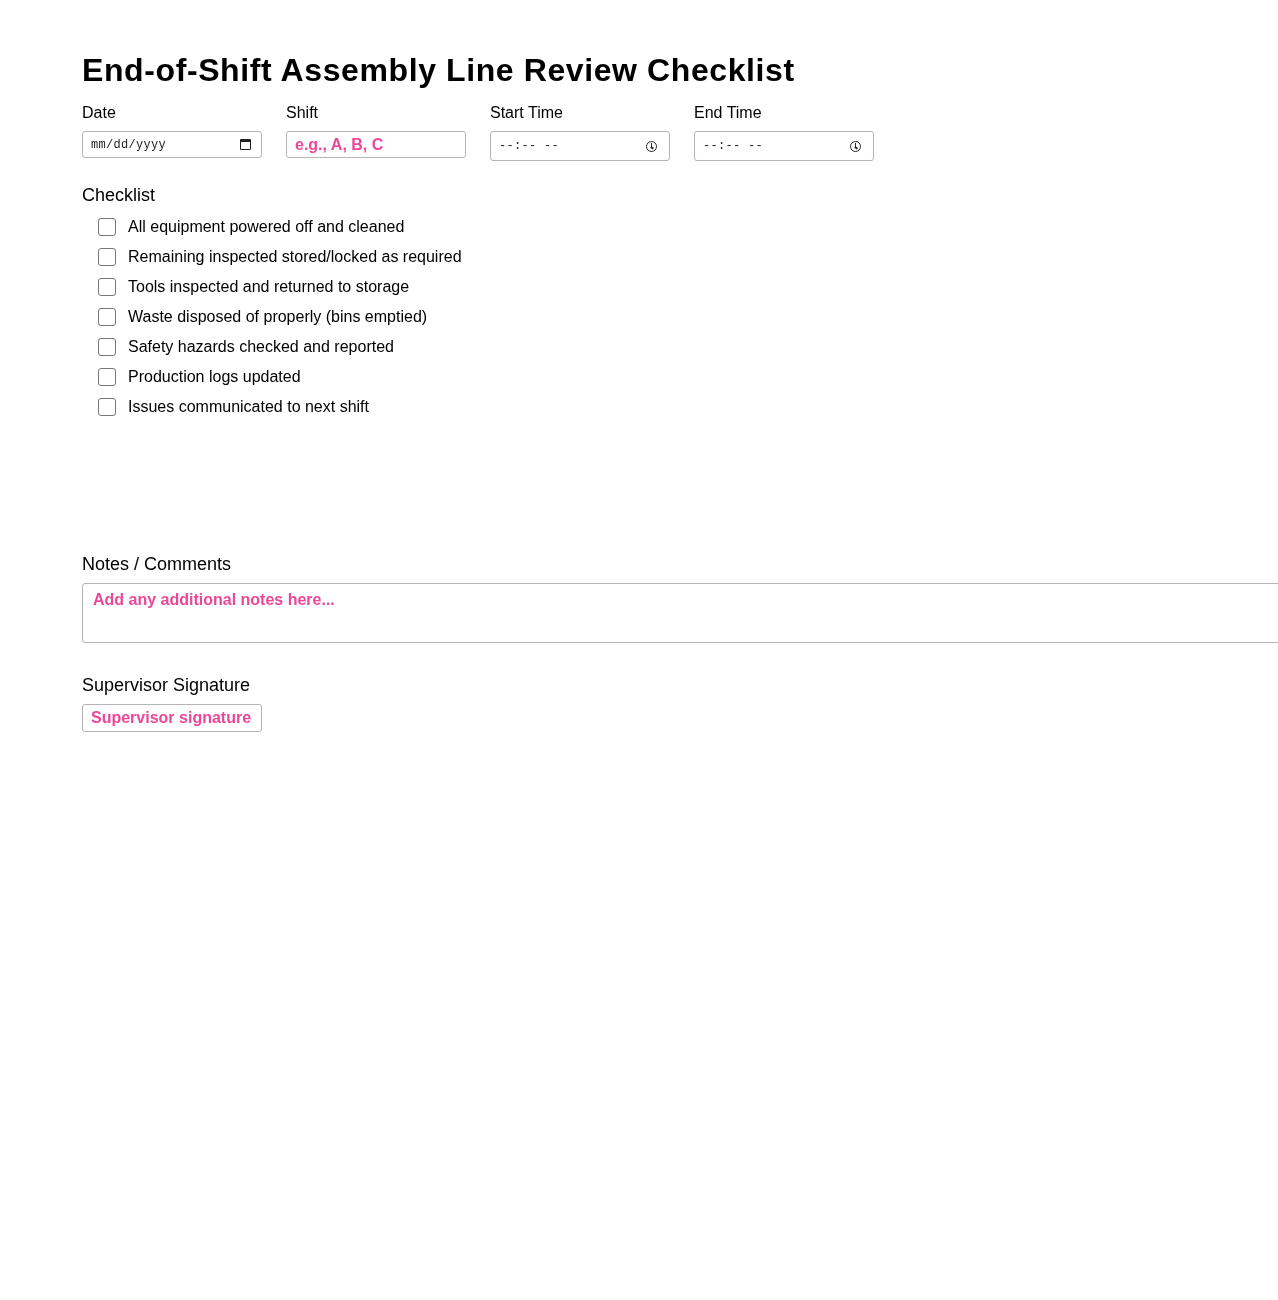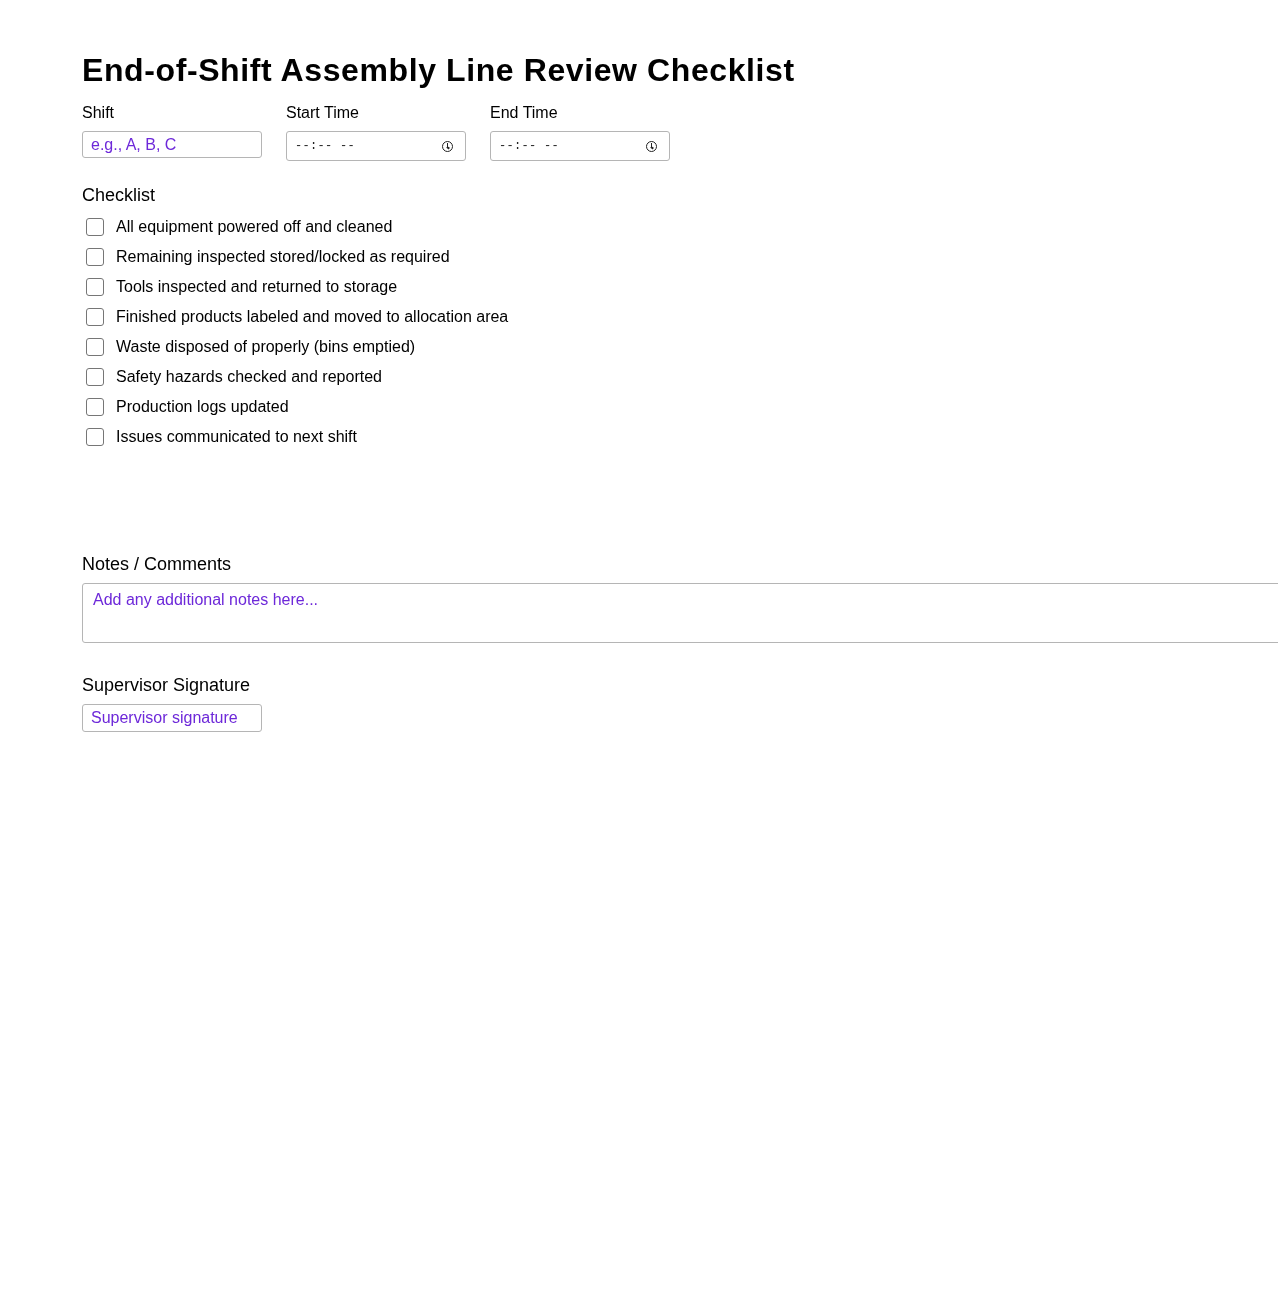--- a/index.html
+++ b/index.html
@@ -56,21 +56,21 @@
       align-items: center;
       padding-left: 8px;
     }
     .box.tall { height: 30px; margin-top: 0; }
     .mono {
       font-family: "Liberation Mono", monospace;
       font-size: 12px;
       color: #222;
       letter-spacing: 0.3px;
     }
-    .placeholder { color: #6d28d9; }
+    .placeholder { color: #ec4899; font-weight: bold; }
     .date-icon {
       position: absolute;
       right: 10px;
       top: 7px;
       width: 11px;
       height: 11px;
       border: 1.5px solid #222;
       border-top-width: 3px;
       border-radius: 1px;
     }
@@ -106,21 +106,21 @@
     .section-label {
       position: absolute;
       left: 82px;
       font-size: 18px;
       line-height: 22px;
       margin: 0;
       font-weight: normal;
     }
     .checklist {
       position: absolute;
-      left: 86px;
+      left: 98px;
       top: 217px;
       list-style: none;
       margin: 0;
       padding: 0;
     }
     .check-item {
       display: flex;
       align-items: center;
       height: 40px;
       margin-top: -10px;
@@ -176,20 +176,27 @@
     }
   </style>
 </head>
 <body>
 
 <div class="page">
   <h1>End-of-Shift Assembly Line Review Checklist</h1>
 
   <div class="fields-row">
     <div class="field">
+      <label>Date</label>
+      <div class="box">
+        <span class="mono">mm/dd/yyyy</span>
+        <span class="date-icon"></span>
+      </div>
+    </div>
+    <div class="field">
       <label>Shift</label>
       <div class="box">
         <span class="placeholder">e.g., A, B, C</span>
       </div>
     </div>
     <div class="field">
       <label>Start Time</label>
       <div class="box tall">
         <span class="mono">--:-- --</span>
         <span class="clock-icon"></span>
@@ -211,24 +218,20 @@
       <span class="checkbox"></span>
       <span class="check-label">All equipment powered off and cleaned</span>
     </li>
     <li class="check-item">
       <span class="checkbox"></span>
       <span class="check-label">Remaining inspected stored/locked as required</span>
     </li>
     <li class="check-item">
       <span class="checkbox"></span>
       <span class="check-label">Tools inspected and returned to storage</span>
-    </li>
-    <li class="check-item">
-      <span class="checkbox"></span>
-      <span class="check-label">Finished products labeled and moved to allocation area</span>
     </li>
     <li class="check-item">
       <span class="checkbox"></span>
       <span class="check-label">Waste disposed of properly (bins emptied)</span>
     </li>
     <li class="check-item">
       <span class="checkbox"></span>
       <span class="check-label">Safety hazards checked and reported</span>
     </li>
     <li class="check-item">

